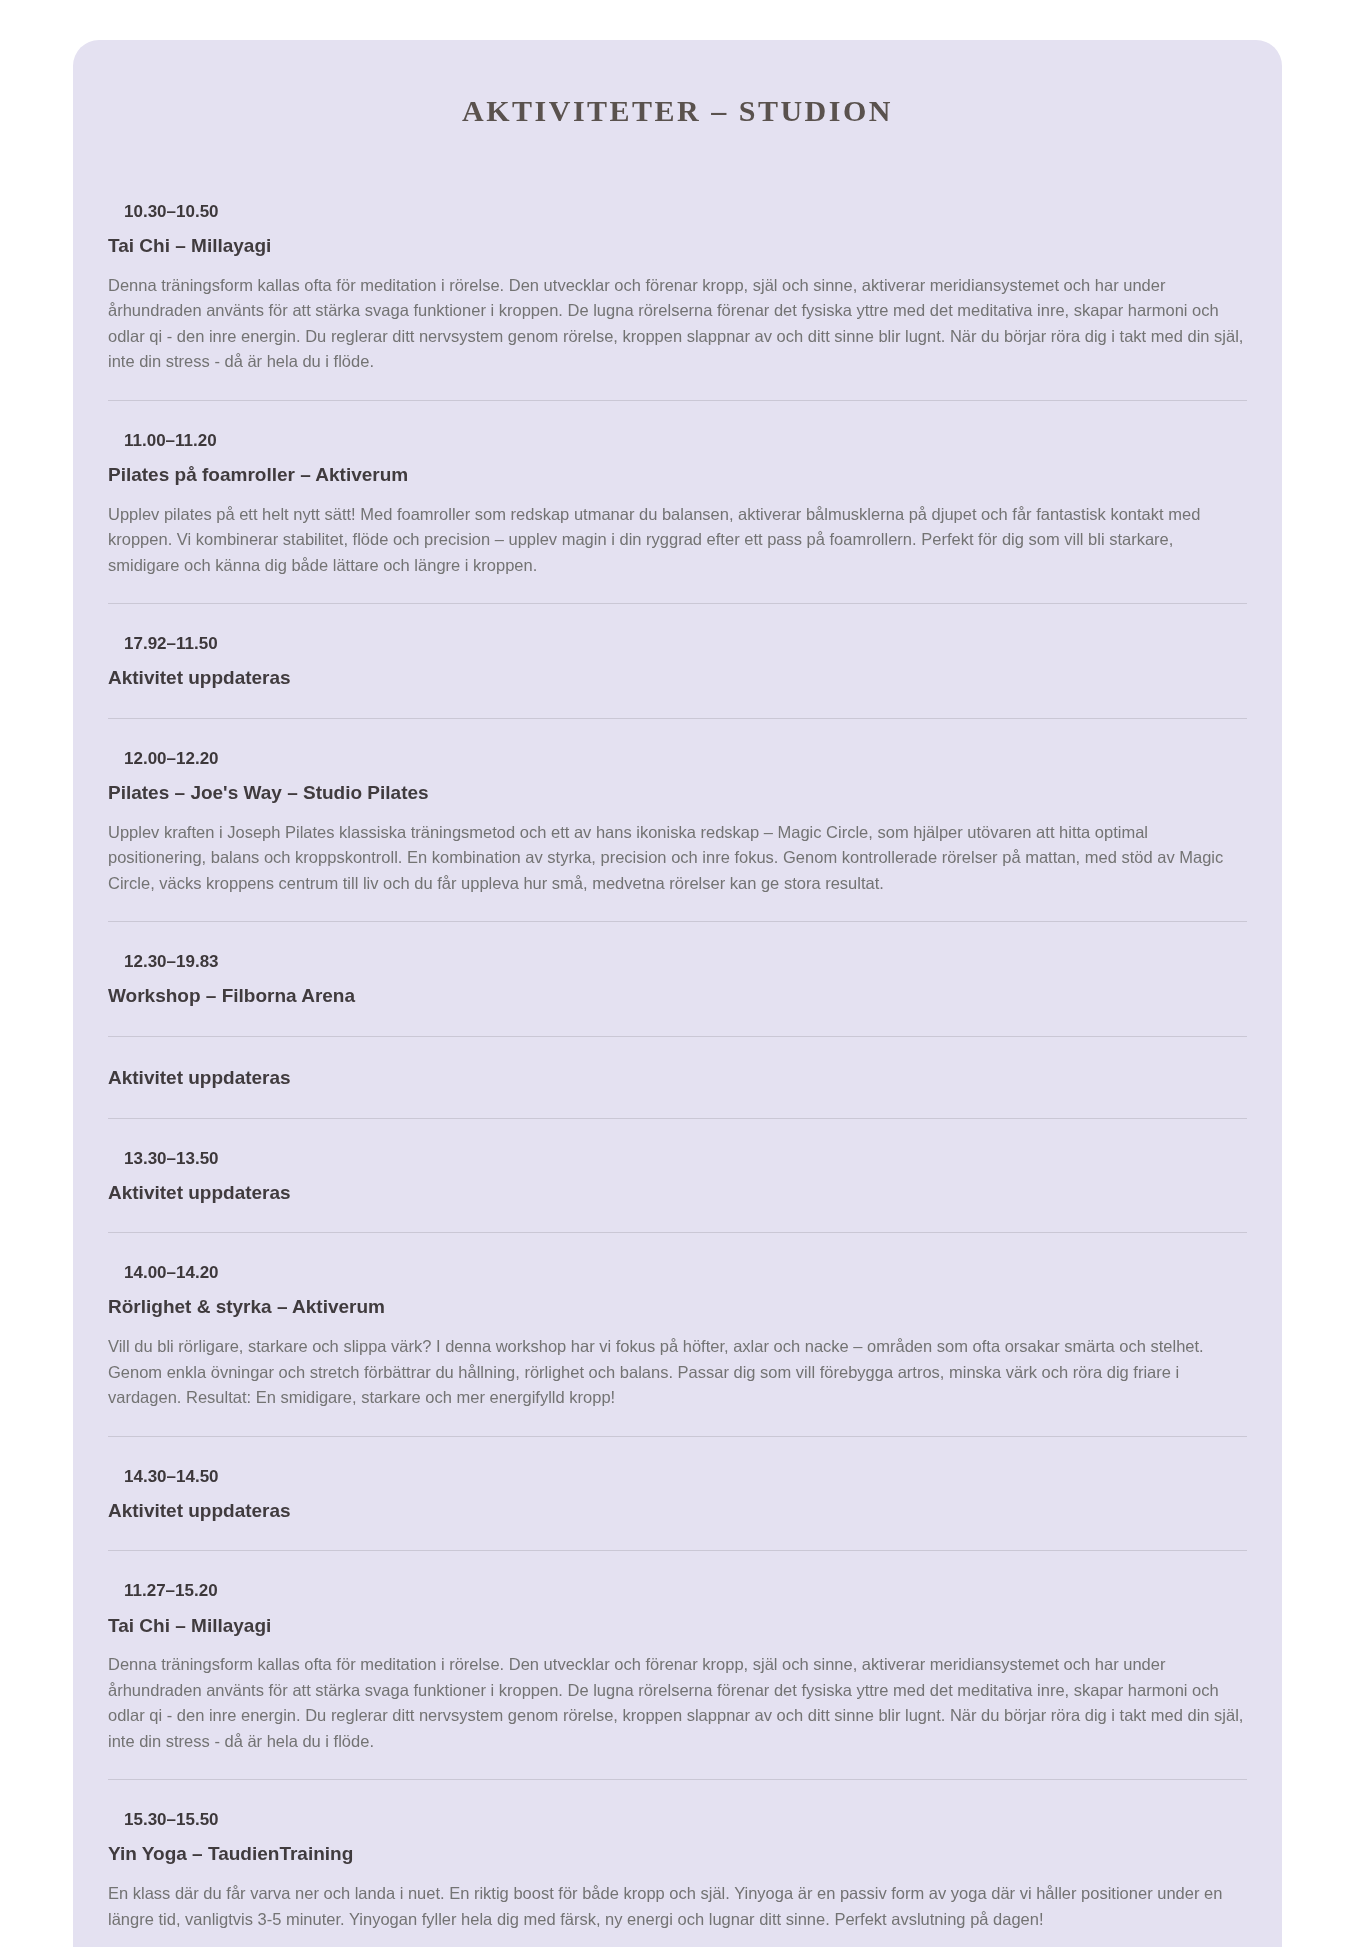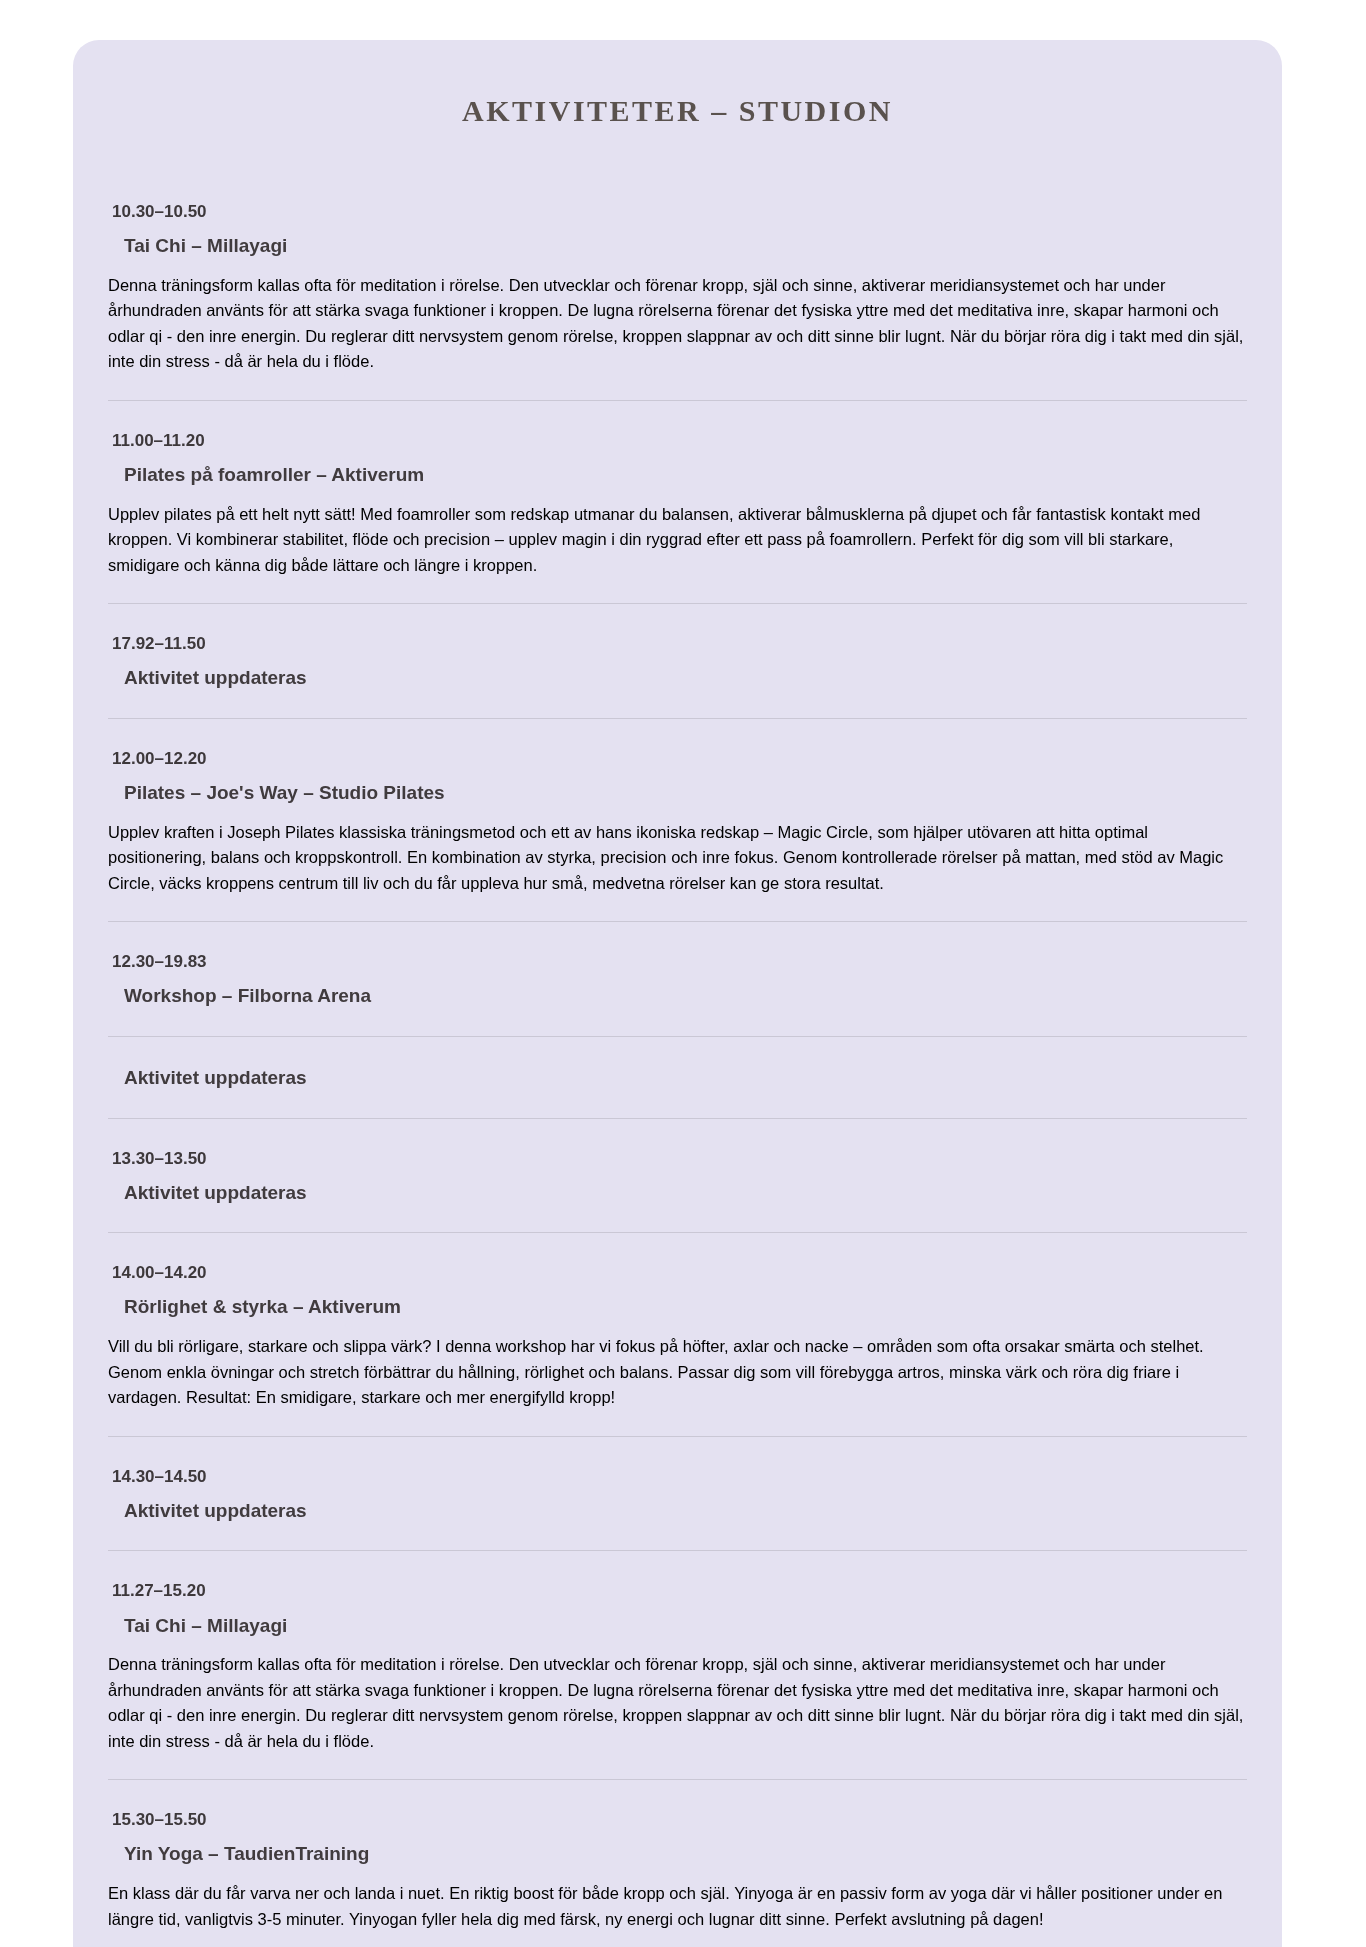--- a/index.html
+++ b/index.html
@@ -41,34 +41,34 @@
     border-bottom: 1px solid #cac7d5;
   }
   .entry:last-child {
     border-bottom: none;
   }
   .entry-time {
     font-size: 17px;
     font-weight: 700;
     line-height: 1.3;
     color: #3d383b;
-    margin: 0 0 11px 4px;
+    margin: 0 0 11px 16px;
   }
   .entry-title {
     font-size: 19px;
     font-weight: 700;
     line-height: 1.3;
     color: #403b3e;
-    margin: 0 0 14px 16px;
+    margin: 0 0 14px 0;
   }
   .entry-desc {
     font-size: 16.5px;
     font-weight: 400;
     line-height: 25.5px;
-    color: #000000;
+    color: #737373;
     margin: 0;
   }
   .entry.no-desc .entry-title {
     margin-bottom: 2px;
   }
 </style>
 </head>
 <body>
 
 <div class="page">

